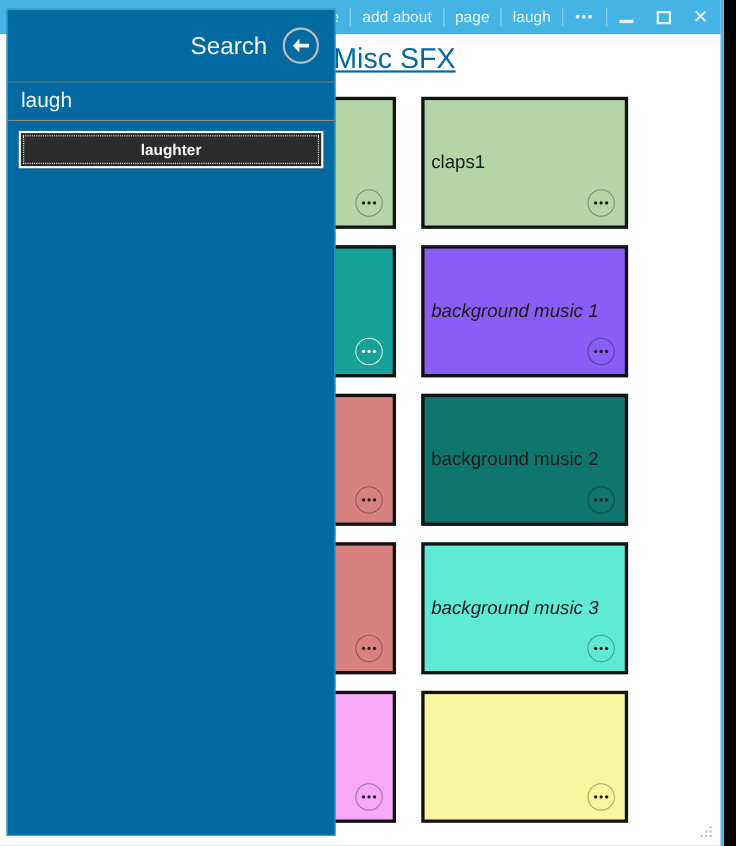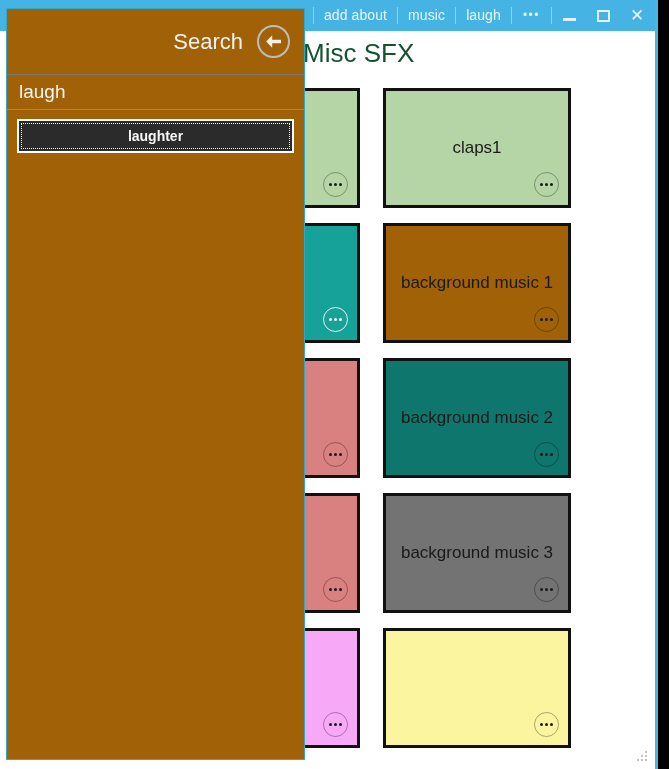--- a/index.html
+++ b/index.html
@@ -116,21 +116,21 @@
     gap: 23px;
     margin-bottom: 15px;
   }
   .tile {
     position: relative;
     width: 188px;
     height: 120px;
     border: 3px solid #111111;
     display: flex;
     align-items: center;
-    justify-content: center;
+    justify-content: flex-start;
     cursor: pointer;
     overflow: hidden;
   }
   .tile-label {
     font-size: 17px;
     color: #1a1a1a;
     text-align: center;
     padding: 0 6px;
     white-space: nowrap;
     pointer-events: none;
@@ -268,38 +268,38 @@
 
 <div id="root">
 
   <div id="app-window">
 
     <div id="toolbar" style="background: rgb(69, 180, 229);">
       <div class="tb-item">ove page</div>
       <div class="tb-sep"></div>
       <div class="tb-item">add about</div>
       <div class="tb-sep"></div>
-      <div class="tb-item">music</div>
+      <div class="tb-item">page</div>
       <div class="tb-sep"></div>
       <div class="tb-item">laugh</div>
       <div class="tb-sep"></div>
       <div class="tb-dots">•••</div>
       <div class="tb-sep"></div>
       <div class="win-btn">
         <div class="win-min"></div>
       </div>
       <div class="win-btn">
         <div class="win-max"></div>
       </div>
       <div class="win-btn">
         <div class="win-close">✕</div>
       </div>
     </div>
 
-    <div id="page-title" style="color: #14532d;">Misc SFX</div>
+    <div id="page-title" style="color: #0369a1; text-decoration: underline;">Misc SFX</div>
 
     <div id="tile-grid">
 
       <div class="tile-row">
         <div class="tile" style="background: rgb(181, 213, 167);">
           <div class="tile-label">claps2</div>
           <div class="tile-menu">
               <span></span>
               <span></span>
               <span></span>
@@ -317,21 +317,21 @@
 
       <div class="tile-row">
         <div class="tile dark-bg" style="background: rgb(22, 162, 153);">
           <div class="tile-label">pplause</div>
           <div class="tile-menu">
               <span></span>
               <span></span>
               <span></span>
             </div>
         </div>
-        <div class="tile" style="background: #a16207;">
+        <div class="tile" style="background: #8b5cf6; font-style: italic;">
           <div class="tile-label">background music 1</div>
           <div class="tile-menu">
               <span></span>
               <span></span>
               <span></span>
             </div>
         </div>
       </div>
 
       <div class="tile-row">
@@ -355,21 +355,21 @@
 
       <div class="tile-row">
         <div class="tile" style="background: rgb(217, 128, 128);">
           <div class="tile-label">tinger4</div>
           <div class="tile-menu">
               <span></span>
               <span></span>
               <span></span>
             </div>
         </div>
-        <div class="tile" style="background: #737373;">
+        <div class="tile" style="background: #5eead4; font-style: italic;">
           <div class="tile-label">background music 3</div>
           <div class="tile-menu">
               <span></span>
               <span></span>
               <span></span>
             </div>
         </div>
       </div>
 
       <div class="tile-row">
@@ -396,21 +396,21 @@
       <i style="left:9px;top:0px;"></i>
       <i style="left:5px;top:4px;"></i>
         <i style="left:9px;top:4px;"></i>
       <i style="left:1px;top:8px;"></i>
         <i style="left:5px;top:8px;"></i>
         <i style="left:9px;top:8px;"></i>
     </div>
 
   </div>
 
-  <div id="search-panel" style="background: #a16207; border-color: rgb(47, 168, 201);">
+  <div id="search-panel" style="background: #0369a1; border-color: rgb(47, 168, 201);">
 
     <div id="search-header">
       <div id="search-title">Search</div>
       <div id="back-button">
         <svg width="19" height="15" viewBox="0 0 19 15" aria-hidden="true">
           <path d="M8.2 1.2 L2.2 7.5 L8.2 13.8 L8.2 9.2 L17 9.2 L17 5.8 L8.2 5.8 Z" fill="#f0f0f0"></path>
         </svg>
       </div>
     </div>
 

